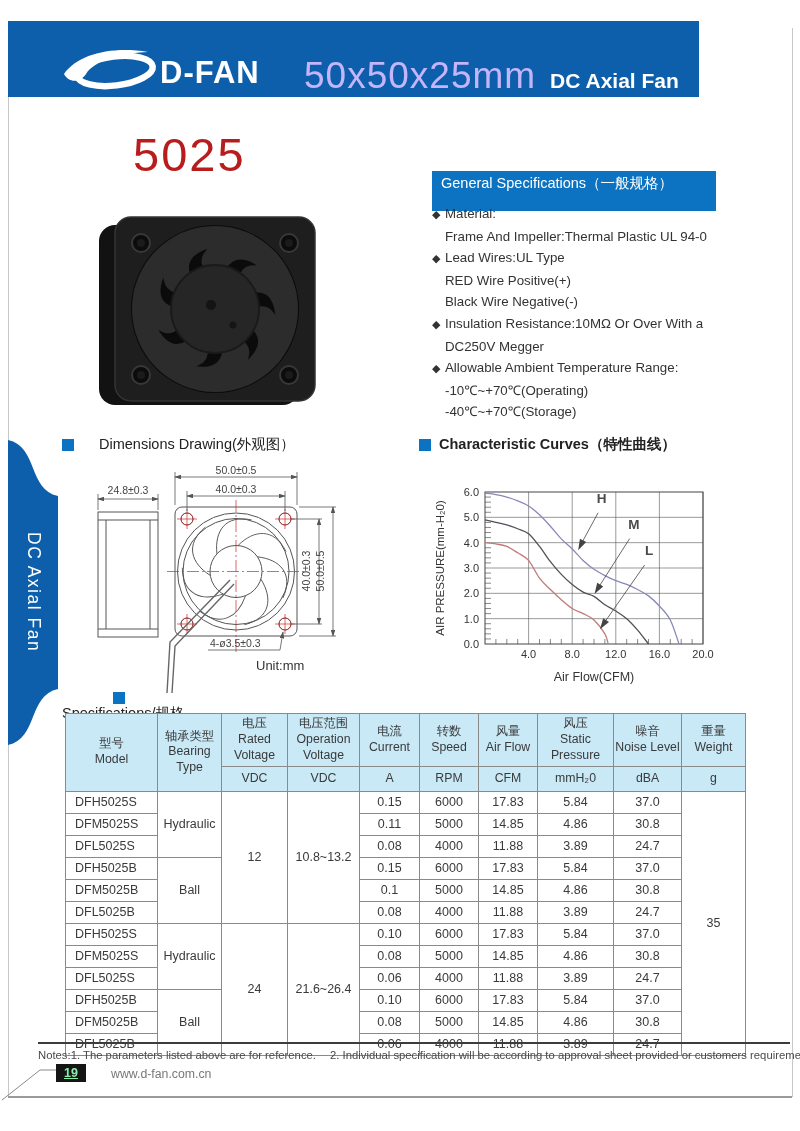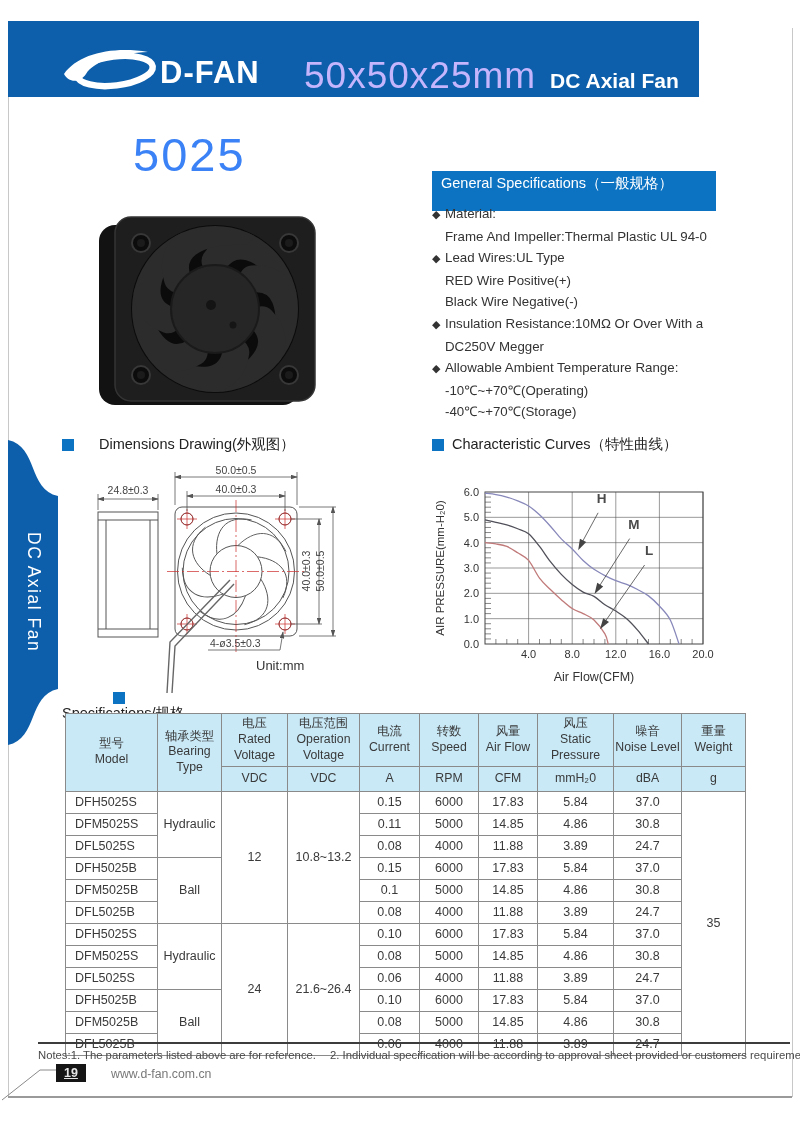--- a/index.html
+++ b/index.html
@@ -15,48 +15,48 @@
   .banner{left:8px;top:21px;width:691px;height:76px;background:#0d5fab;display:flex;align-items:flex-end;}
   .banner .logo{margin-left:52px;flex:0 0 auto;}
   .title-wrap{display:flex;align-items:baseline;margin-left:34px;}
   .size-text{color:#c4b5fd;font-size:37px;letter-spacing:1px;}
   .type-text{color:#fff;font-size:21px;font-weight:bold;margin-left:14px;}
   
   .tab-svg{left:8px;top:440px;}
   .tab-label{left:8px;top:440px;width:50px;height:305px;display:flex;align-items:center;justify-content:center;
              color:#fff;font-size:17.5px;writing-mode:vertical-rl;letter-spacing:1.5px;}
   
-  .model-heading{left:133px;top:127px;font-size:47px;letter-spacing:2px;color:#3b82f6;}
+  .model-heading{left:133px;top:127px;font-size:47px;letter-spacing:2px;color:#b91c1c;}
   .fan-photo{left:85px;top:203px;}
   
   .gs-header{left:432px;top:171px;width:284px;height:40px;background:#0c73c2;color:#fff;
              font-size:14.5px;line-height:25px;padding-left:9px;box-sizing:border-box;}
   .gs-list{left:432px;top:203px;width:340px;font-size:13.3px;color:#333;}
   .gs-item{line-height:21.6px;padding-left:13px;white-space:nowrap;}
   .gs-item .dia{display:inline-block;width:13px;margin-left:-13px;font-size:11px;}
   
   .sec-title{display:flex;align-items:center;font-size:14.5px;color:#222;}
   .bullet-sq{width:12px;height:12px;background:#0c73c2;margin-right:8px;flex:0 0 auto;}
   .t-dim{left:62px;top:435px;gap:17px;}
-  .t-curves{left:432px;top:435px;}
+  .t-curves{left:419px;top:435px;font-weight:bold;}
   .t-specs{left:62px;top:692px;flex-direction:column;}
   .dim-svg{left:60px;top:458px;}
   .chart-svg{left:430px;top:457px;}
   
   .spec-table{left:65px;top:713px;width:680px;height:326px;border-collapse:collapse;table-layout:fixed;
               font-size:12.5px;color:#3a3a3a;border:1.5px solid #6e6e6e;}
   .spec-table th,.spec-table td{border:1px solid #8a8a8a;padding:0;}
   .spec-table thead th{background:#c9e9f7;font-weight:normal;font-size:12.3px;line-height:1.3;padding:2px 1px;}
   .spec-table .units-row th{height:20px;}
   .spec-table tbody td{height:21px;text-align:center;}
   .spec-table td.model{text-align:left;padding-left:9px;}
   
   .notes{left:38px;top:1049px;font-size:11.3px;color:#4a4a4a;white-space:nowrap;}
   .notes .n2{margin-left:14px;}
-  .page-box{left:56px;top:1064px;background:#151515;color:#e5e5e5;font-size:12.5px;font-weight:bold;
+  .page-box{left:56px;top:1064px;background:#151515;color:#86efac;font-size:12.5px;font-weight:bold;
             padding:2px 8px;text-decoration:underline;}
   .website{left:111px;top:1067px;font-size:12.3px;color:#787878;}
   .footer-decor{left:0px;top:1058px;}
   svg text{font-family:"Liberation Sans",sans-serif;}
 </style>
 </head>
 <body>
 
 <div class="abs pb-left"></div>
 <div class="abs pb-right"></div>

